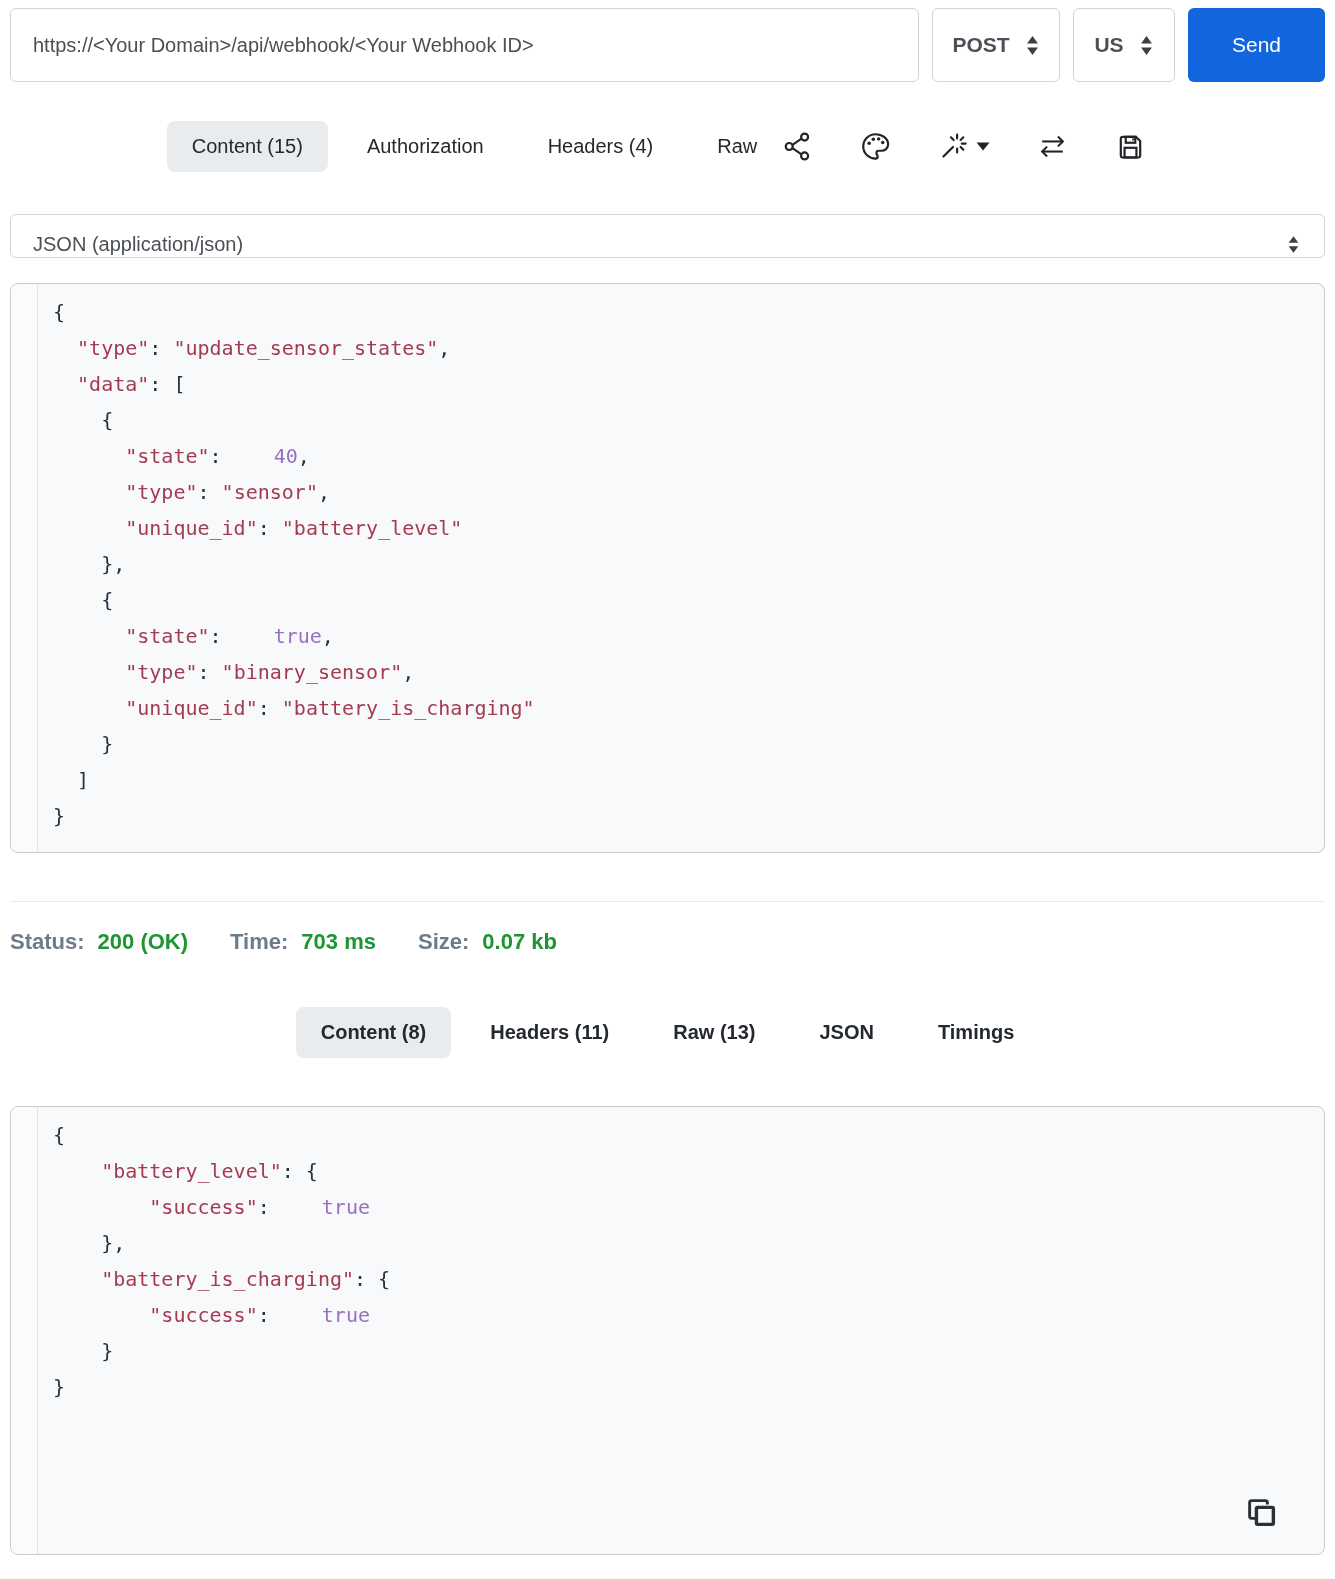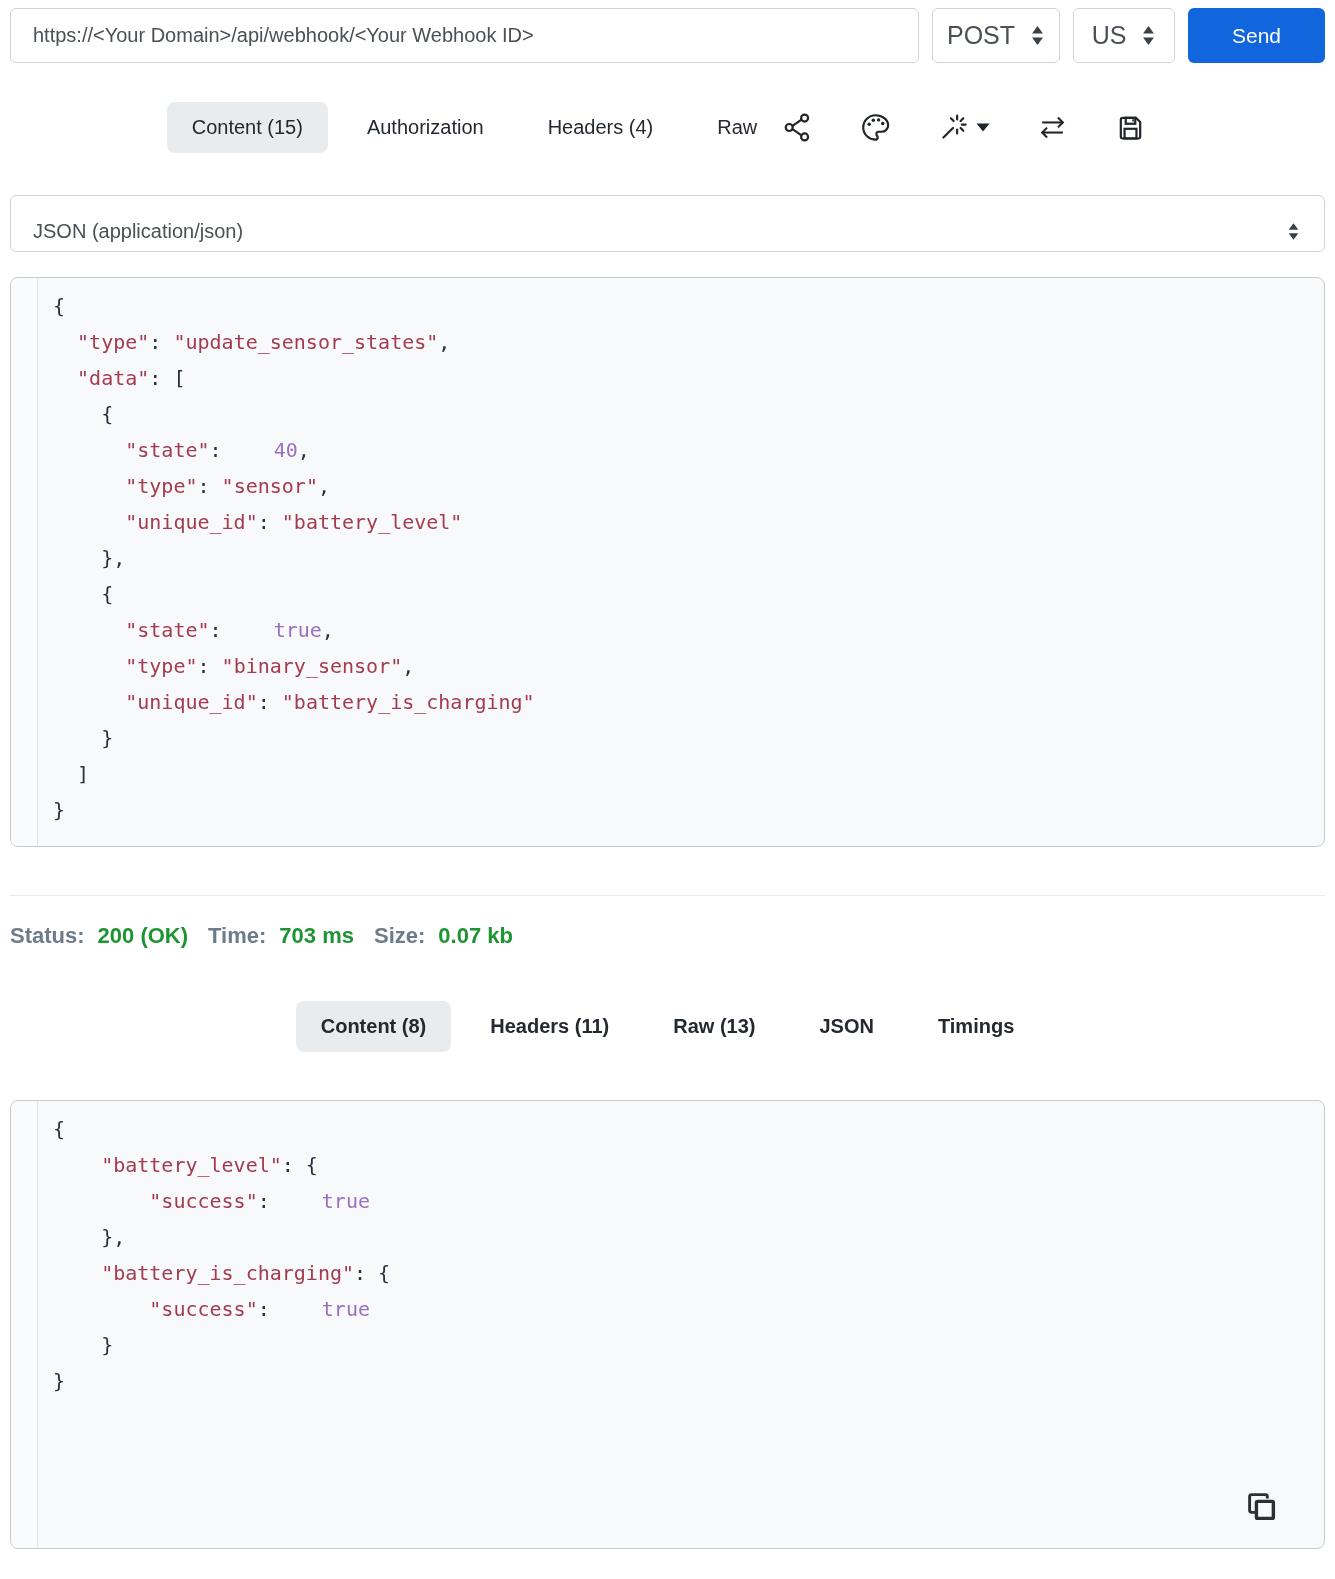--- a/index.html
+++ b/index.html
@@ -6,31 +6,31 @@
   html,body { background:#ffffff; }
   body {
     width:1335px; height:1579px;
     font-family:"Liberation Sans", sans-serif;
     color:#24292f;
     position:relative;
   }
   .page { padding:8px 10px 0 10px; }
 
   
-  .url-row { display:flex; align-items:stretch; gap:13px; height:55px;justify-content:center; }
+  .url-row { display:flex; align-items:stretch; gap:13px; height:74px;justify-content:center; }
   .url-input {
     flex:1; border:1px solid #ced4da; border-radius:6px;
     display:flex; align-items:center; padding:0 22px;
     font-size:20px; color:#4a5056; background:#fff;
     white-space:nowrap; overflow:hidden;
   }
   .sel {
     border:1px solid #ced4da; border-radius:6px; background:#fff;
     display:flex; align-items:center; justify-content:center; gap:15px;
-    font-size:25px; color:#4a5056; cursor:pointer;
+    font-size:21px; color:#4a5056; cursor:pointer;font-weight:bold;
   }
   .sel.method { width:128px; }
   .sel.region { width:102px; }
   .send-btn {
     width:137px; border:none; border-radius:6px;
     background:#1266dd; color:#fff; font-size:21px;
     font-family:"Liberation Sans", sans-serif; cursor:pointer;
   }
 
   
@@ -42,21 +42,21 @@
   }
   .tab.active { background:#e9ecef; }
 
   
   .toolbar { display:flex; align-items:center; gap:47px; padding-right:22px; }
   .icon-btn { background:none; border:none; cursor:pointer; display:flex; align-items:center; gap:7px; padding:0; }
   .icon-btn svg { display:block; }
 
   
   .body-type {
-    margin-top:42px; height:57px; border:1px solid #ced4da; border-radius:6px;
+    margin-top:42px; height:44px; border:1px solid #ced4da; border-radius:6px;
     display:flex; align-items:center; justify-content:space-between;
     padding:16px 24px 0 22px; font-size:20px; color:#4a5056; background:#fff; cursor:pointer;
   }
 
   
   .code-panel {
     margin-top:25px; background:#f8f9fa; border:1px solid #c9cbcd; border-radius:8px;
     display:flex; position:relative; overflow:hidden;
   }
   .code-panel.request  { height:570px; }
@@ -72,21 +72,21 @@
   .tk-s { color:#a43b50; }
   .tk-n { color:#9a6fc2;margin-left:40px; }
 
   .copy-btn {
     position:absolute; right:44px; bottom:20px;
     background:none; border:none; cursor:pointer; padding:0;
   }
 
   
   .divider { margin-top:48px; border:none; border-top:1px solid #e9eaeb; }
-  .status-row { margin-top:27px; display:flex; align-items:center; gap:20px; font-size:22px; font-weight:bold; }
+  .status-row { margin-top:27px; display:flex; align-items:center; gap:42px; font-size:22px; font-weight:bold; }
   .status-group { display:flex; align-items:center; gap:13px; }
   .status-label { color:#6e7b8a; }
   .status-value { color:#1e9432; }
 
   .resp-tabs { margin-top:52px;font-weight:bold; }
 </style>
 </head>
 <body>
 
 <div class="page">

